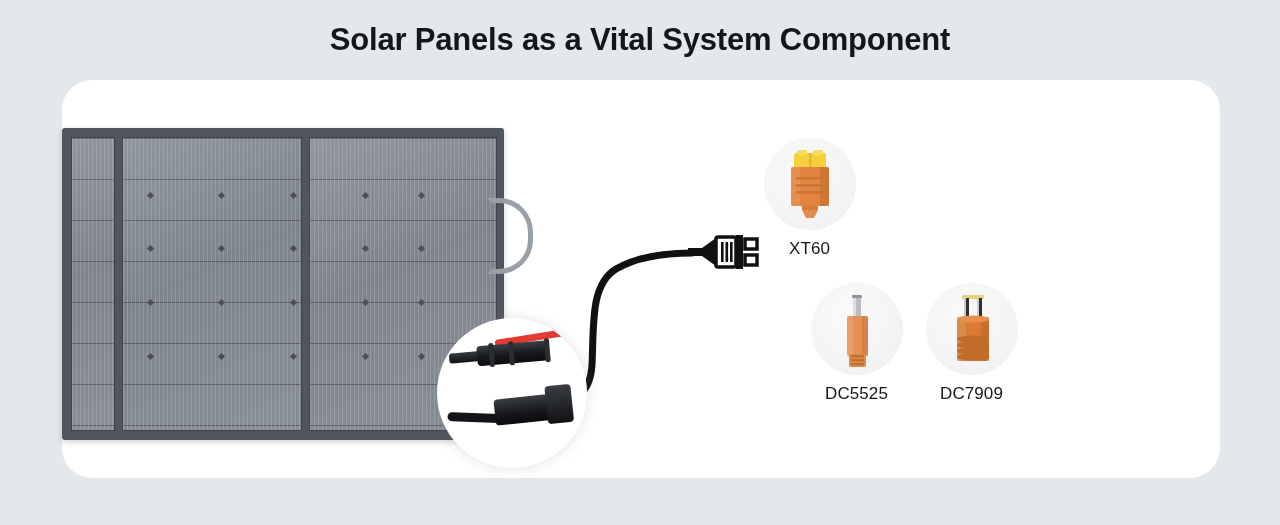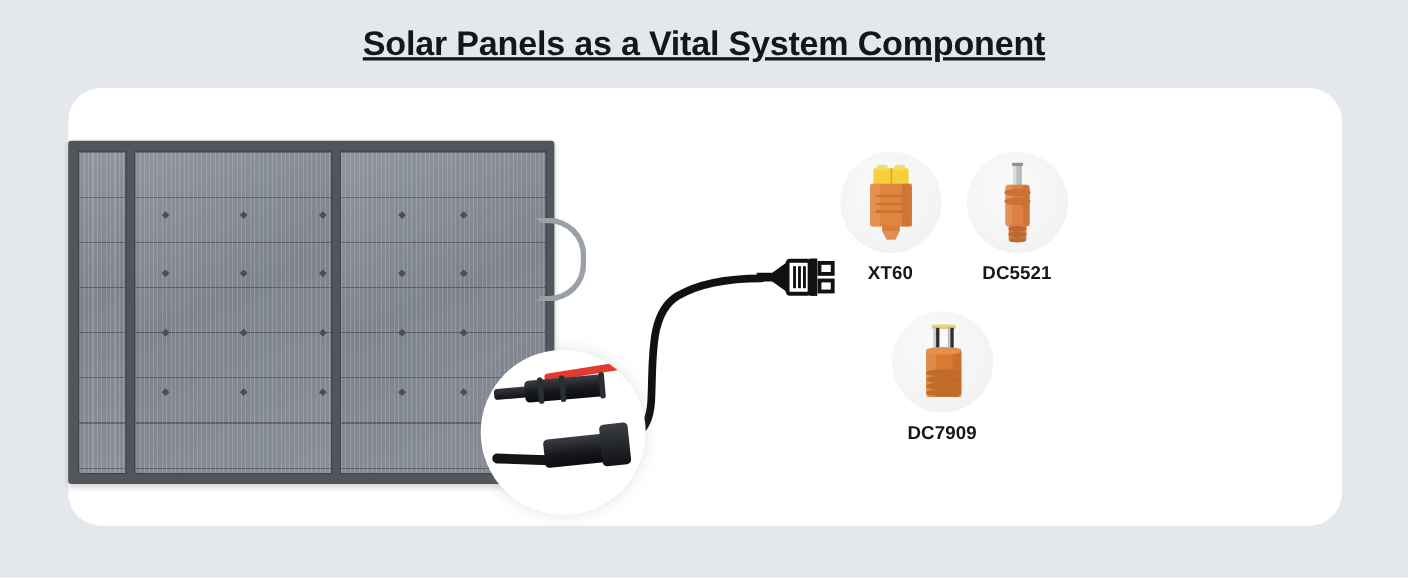--- a/index.html
+++ b/index.html
@@ -20,21 +20,20 @@
     position: absolute;
     top: 20px;
     left: 0;
     width: 1280px;
     text-align: center;
     font-size: 31px;
     font-weight: bold;
     color: #14161a;
     letter-spacing: -0.2px;
     line-height: 40px;
-    text-decoration: underline;
   }
 
   
   .card {
     position: absolute;
     left: 62px;
     top: 80px;
     width: 1158px;
     height: 398px;
     background: #ffffff;
@@ -206,21 +205,20 @@
   .connectors {
     position: absolute;
     left: 762px;
     top: 138px;
     width: 452px;
     height: 300px;
   }
   .conn-row {
     position: absolute;
     display: flex;
-    font-weight: bold;
   }
   .row-1 { left: 0px;  top: 0px;   gap: 20px; }
   .row-2 { left: 47px; top: 145px; gap: 20px; }
 
   .conn-item {
     width: 95px;
     display: flex;
     flex-direction: column;
     align-items: center;
   }
@@ -337,45 +335,43 @@
           <rect x="32" y="46" width="28" height="2.6" rx="1.3" fill="#c97434"></rect>
           <rect x="32" y="53" width="28" height="2.6" rx="1.3" fill="#c97434"></rect>
           <rect x="38" y="67" width="16" height="5" fill="#d97c39"></rect>
           <path d="M38 72 L54 72 L50 80 L42 80 Z" fill="#e08f52"></path>
         </svg>
       </div>
       <div class="conn-label">XT60</div>
     </div>
 
 
+
+
+  </div>
+
+  <div class="conn-row row-2">
+
     <div class="conn-item">
       <div class="conn-disc">
         <svg class="conn-art" viewBox="0 0 92 92">
-          <rect x="42" y="11" width="8" height="21" fill="#b9bcc0"></rect>
-          <rect x="42" y="11" width="3" height="21" fill="#dadde0"></rect>
-          <rect x="41" y="10" width="10" height="3" rx="1" fill="#8e9196"></rect>
-          <rect x="35" y="30" width="22" height="38" rx="4" fill="#dd8046"></rect>
-          <rect x="35" y="30" width="6" height="38" fill="#e89a68" opacity="0.6"></rect>
-          <rect x="51" y="30" width="6" height="38" fill="#bd6628" opacity="0.5"></rect>
-          <ellipse cx="46" cy="37" rx="12" ry="3.4" fill="#c97137"></ellipse>
-          <ellipse cx="46" cy="45" rx="12" ry="3.4" fill="#c97137"></ellipse>
-          <rect x="38" y="66" width="16" height="16" rx="3" fill="#d97c3e"></rect>
-          <ellipse cx="46" cy="70" rx="8.5" ry="2.6" fill="#bc6a31"></ellipse>
-          <ellipse cx="46" cy="75" rx="8.5" ry="2.6" fill="#bc6a31"></ellipse>
-          <ellipse cx="46" cy="80" rx="7.5" ry="2.4" fill="#bc6a31"></ellipse>
+          <rect x="42" y="13" width="8" height="22" fill="#b9bcc0"></rect>
+          <rect x="42" y="13" width="3" height="22" fill="#dcdfe2"></rect>
+          <rect x="41" y="12" width="10" height="3" rx="1" fill="#8e9196"></rect>
+          <rect x="36" y="33" width="21" height="40" rx="3" fill="#e39055"></rect>
+          <rect x="36" y="33" width="6" height="40" fill="#eda97a" opacity="0.6"></rect>
+          <rect x="51" y="33" width="6" height="40" fill="#c5733a" opacity="0.45"></rect>
+          <rect x="38" y="71" width="17" height="13" rx="2" fill="#e08a4e"></rect>
+          <rect x="40" y="72" width="13" height="2.4" fill="#c1702f"></rect>
+          <rect x="40" y="76" width="13" height="2.4" fill="#c1702f"></rect>
+          <rect x="40" y="80" width="13" height="2.4" fill="#c1702f"></rect>
         </svg>
       </div>
-      <div class="conn-label">DC5521</div>
+      <div class="conn-label">DC5525</div>
     </div>
-
-
-  </div>
-
-  <div class="conn-row row-2">
-
 
     <div class="conn-item">
       <div class="conn-disc">
         <svg class="conn-art" viewBox="0 0 92 92">
           <rect x="36" y="12" width="22" height="4" rx="1.5" fill="#e8cf7a"></rect>
           <rect x="38" y="15" width="5" height="22" fill="#2d2f33"></rect>
           <rect x="51" y="15" width="5" height="22" fill="#2d2f33"></rect>
           <rect x="38" y="15" width="2" height="22" fill="#c9ccd0"></rect>
           <rect x="51" y="15" width="2" height="22" fill="#c9ccd0"></rect>
           <rect x="31" y="34" width="32" height="44" rx="4" fill="#d97a35"></rect>

